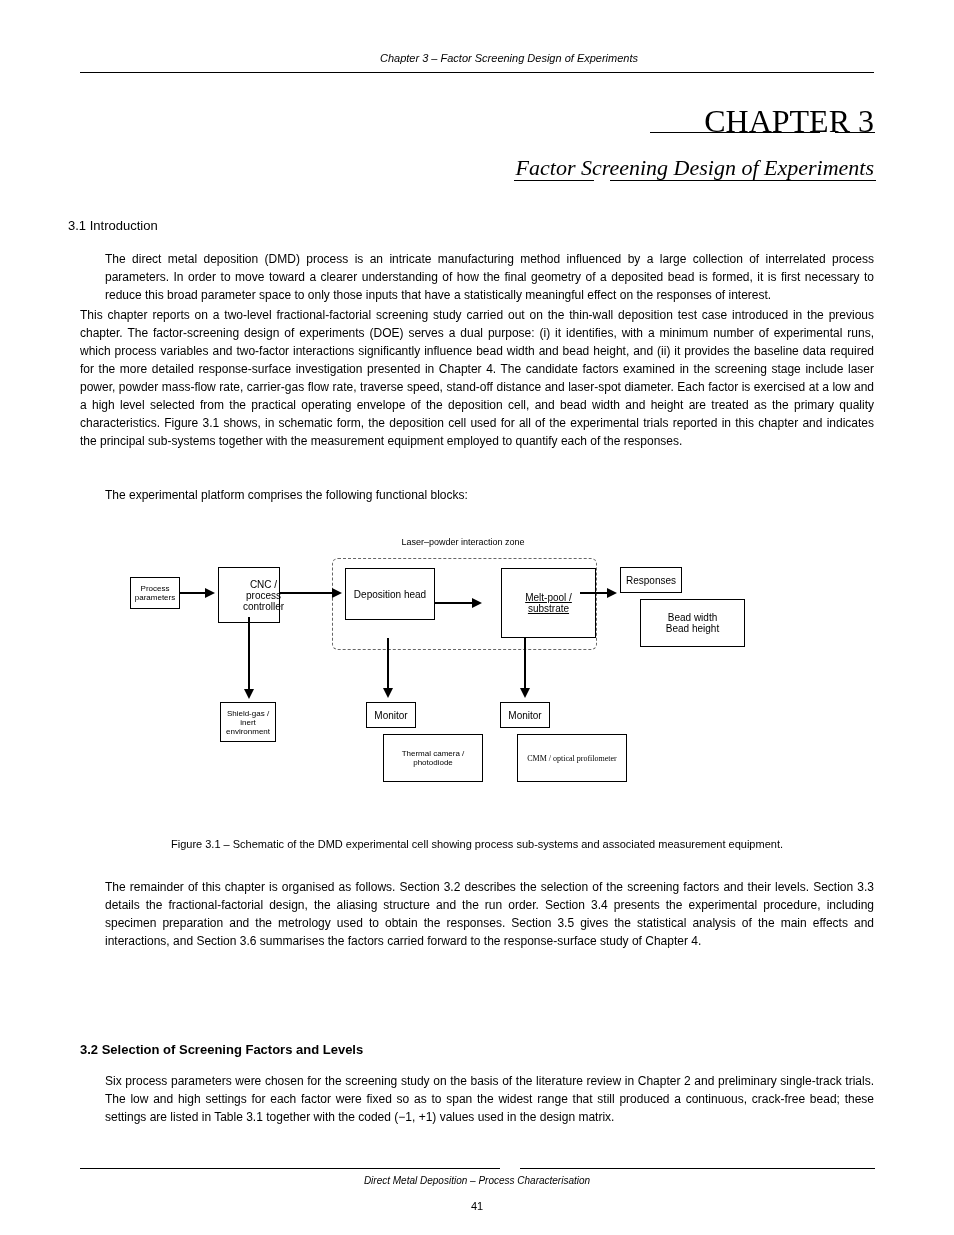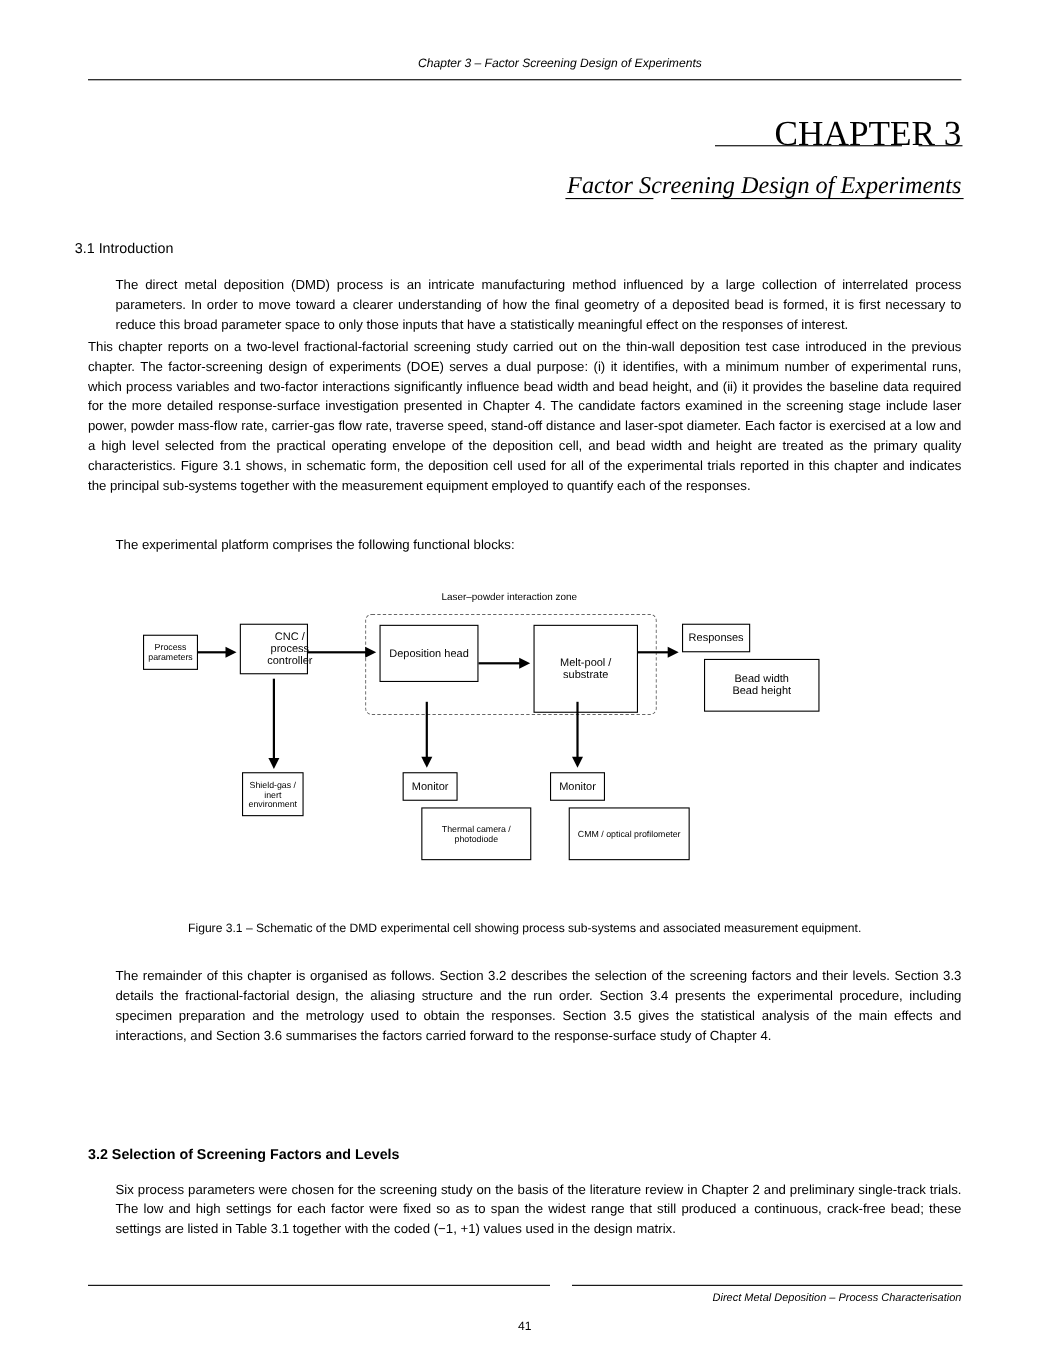--- a/index.html
+++ b/index.html
@@ -183,21 +183,21 @@
       border-top: 1px solid #000;
     }
     .footer-text {
       position: absolute;
       top: 1175px;
       left: 80px;
       right: 80px;
       font-size: 10px;
       font-style: italic;
       display: flex;
-      justify-content: flex-end;
+      justify-content: center;
     }
     .page-num {
       position: absolute;
       top: 1200px;
       left: 0;
       right: 0;
       text-align: center;
       font-size: 11px;
     }
     .section-label {
@@ -236,53 +236,53 @@
 <div class="diagram">
 
   <div class="dashed-box" style="left:212px; top:3px; width:265px; height:92px;"></div>
   <div class="equip-label" style="left:218px; top:-18px; width:250px;">Laser–powder interaction zone</div>
 
   <div class="box" style="left:10px; top:22px; width:50px; height:32px; font-size:8px;">Process parameters</div>
 
   <div class="arrow-line" style="left:60px; top:37px; width:28px; height:1.5px;"></div>
   <div class="arrow-head-right" style="left:85px; top:33px;"></div>
 
-  <div class="box" style="left:98px; top:12px; width:62px; height:46px;padding-left:32px;">CNC / process controller</div>
+  <div class="box" style="left:98px; top:12px; width:62px; height:56px;padding-left:32px;">CNC / process controller</div>
 
   <div class="arrow-line" style="left:160px; top:37px; width:55px; height:1.5px;"></div>
   <div class="arrow-head-right" style="left:212px; top:33px;"></div>
 
   <div class="arrow-line" style="left:128px; top:62px; width:1.5px; height:75px;"></div>
   <div class="arrow-head-down" style="left:124px; top:134px;"></div>
   <div class="box" style="left:100px; top:147px; width:56px; height:40px; font-size:8px;">Shield-gas / inert environment</div>
 
   <div class="box" style="left:225px; top:13px; width:90px; height:52px;">Deposition head</div>
 
   <div class="arrow-line" style="left:315px; top:47px; width:40px; height:1.5px;"></div>
   <div class="arrow-head-right" style="left:352px; top:43px;"></div>
 
-  <div class="box" style="left:365px; top:13px; width:95px; height:80px;">Melt-pool / substrate</div>
+  <div class="box" style="left:381px; top:13px; width:95px; height:70px;text-decoration:underline;">Melt-pool / substrate</div>
 
   <div class="arrow-line" style="left:460px; top:37px; width:30px; height:1.5px;"></div>
   <div class="arrow-head-right" style="left:487px; top:33px;"></div>
 
   <div class="box" style="left:500px; top:12px; width:62px; height:26px;">Responses</div>
 
   <div class="box" style="left:520px; top:44px; width:105px; height:48px; white-space:pre-line;">Bead width
 Bead height</div>
 
   <div class="arrow-line" style="left:267px; top:83px; width:1.5px; height:53px;"></div>
   <div class="arrow-head-down" style="left:263px; top:133px;"></div>
   <div class="box" style="left:246px; top:147px; width:50px; height:26px;">Monitor</div>
   <div class="box" style="left:263px; top:179px; width:100px; height:48px; white-space:pre-line; font-size:8px;">Thermal camera / photodiode</div>
 
   <div class="arrow-line" style="left:404px; top:83px; width:1.5px; height:53px;"></div>
   <div class="arrow-head-down" style="left:400px; top:133px;"></div>
   <div class="box" style="left:380px; top:147px; width:50px; height:26px;">Monitor</div>
-  <div class="box" style="left:397px; top:179px; width:110px; height:48px; white-space:pre-line; font-size:8px;">CMM / optical profilometer</div>
+  <div class="box" style="left:397px; top:179px; width:110px; height:48px; white-space:pre-line; font-size:8px;font-family:Liberation Serif, serif;">CMM / optical profilometer</div>
 </div>
 
 <div class="caption">Figure 3.1 – Schematic of the DMD experimental cell showing process sub-systems and associated measurement equipment.</div>
 
 <div class="body-text para-5">The remainder of this chapter is organised as follows. Section 3.2 describes the selection of the screening factors and their levels. Section 3.3 details the fractional-factorial design, the aliasing structure and the run order. Section 3.4 presents the experimental procedure, including specimen preparation and the metrology used to obtain the responses. Section 3.5 gives the statistical analysis of the main effects and interactions, and Section 3.6 summarises the factors carried forward to the response-surface study of Chapter 4.</div>
 
 <div class="sec-heading">3.2 Selection of Screening Factors and Levels</div>
 <div class="body-text para-6">Six process parameters were chosen for the screening study on the basis of the literature review in Chapter 2 and preliminary single-track trials. The low and high settings for each factor were fixed so as to span the widest range that still produced a continuous, crack-free bead; these settings are listed in Table 3.1 together with the coded (−1, +1) values used in the design matrix.</div>
 
 <div class="footer-rule-left"></div>

